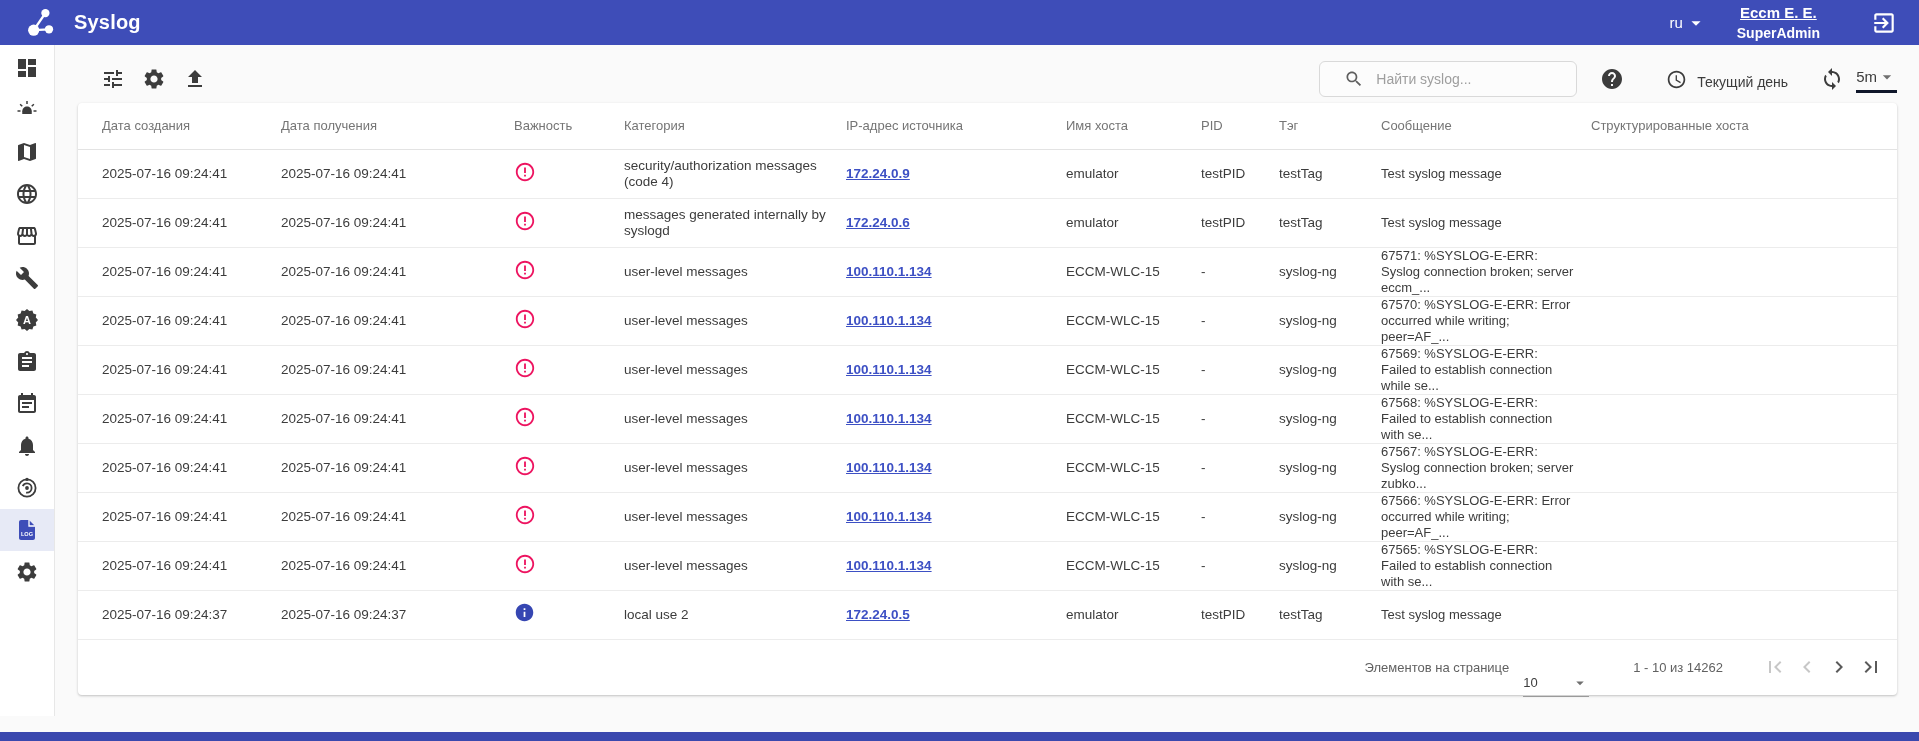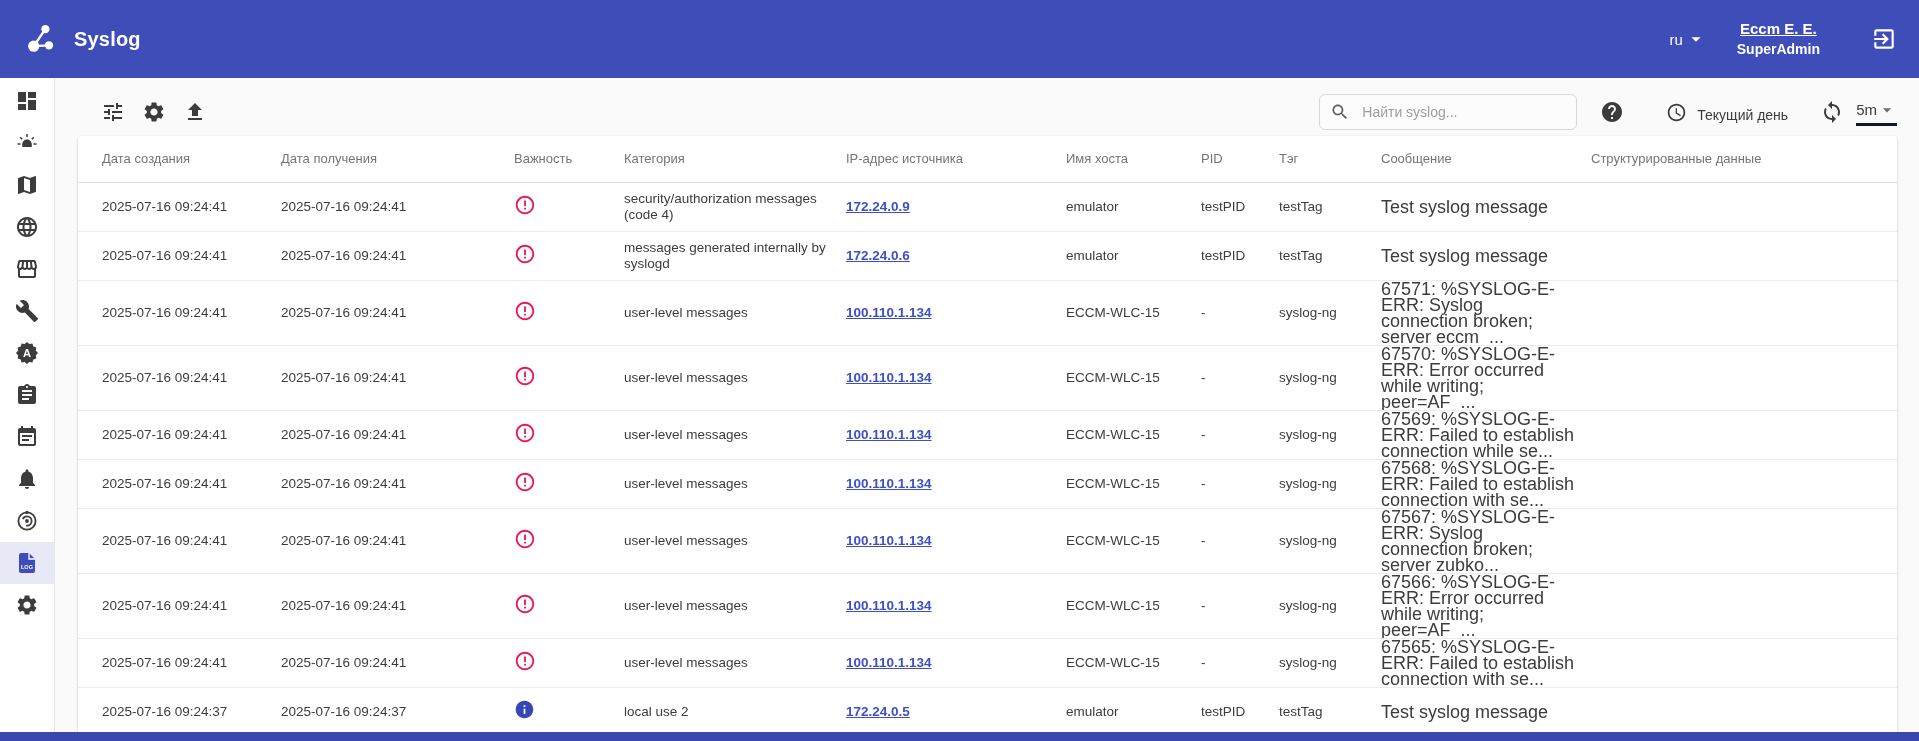--- a/index.html
+++ b/index.html
@@ -1,20 +1,20 @@
 <!DOCTYPE html>
 <html><head>
 <meta charset="utf-8">
 <style>
   * { box-sizing: border-box; }
   html,body { width:1919px; height:741px; margin:0; overflow:hidden;
     font-family:"Liberation Sans", sans-serif; background:#fafafa; }
 
   
-  .appbar { height:78px; background:#3e4db8; color:#fff; display:flex; align-items:center;
+  .appbar { height:45px; background:#3e4db8; color:#fff; display:flex; align-items:center;
     padding:0 22px; }
   .logo { width:36px; height:36px; flex:0 0 auto; }
   .appbar-title { font-size:20px; font-weight:bold; margin-left:16px; letter-spacing:.2px; }
   .appbar-spacer { flex:1; }
   .lang { display:flex; align-items:center; font-size:15px; margin-right:30px; cursor:pointer;justify-content:space-between; }
   .lang svg { width:22px; height:22px; fill:#fff; margin-left:2px; }
   .userblock { text-align:center; margin-right:51px; line-height:1.25; }
   .userblock a { color:#fff; font-size:15px; font-weight:bold; text-decoration:underline; }
   .userblock .role { font-size:14px; font-weight:bold; margin-top:2px; }
   .logout { width:26px; height:26px; cursor:pointer; }
@@ -30,21 +30,21 @@
 
   .main { flex:1; padding:14px 22px 0 23px; }
 
   
   .toolbar { display:flex; align-items:center; height:40px; margin-bottom:4px; }
   .tb-left { display:flex; gap:17px; margin-left:23px; }
   .icon-btn { width:24px; height:24px; color:#3c3c3c; cursor:pointer; }
   .icon-btn svg { width:24px; height:24px; fill:currentColor; }
   .tb-right { margin-left:auto; display:flex; align-items:center; }
   .search { width:258px; height:36px; border:1px solid #d9d9d9; border-radius:6px;
-    display:flex; align-items:center; padding:0 10px; background:#fcfcfc; }
+    display:flex; align-items:center; padding:0 24px; background:#fcfcfc; }
   .search svg { width:20px; height:20px; fill:#5f5f5f; flex:0 0 auto; }
   .search input { border:none; outline:none; background:transparent; margin-left:10px;
     font-size:14px; color:#3c3c3c; width:200px; font-family:"Liberation Sans",sans-serif; }
   .search input::placeholder { color:#9e9e9e; }
   .help-btn { margin-left:23px; }
   .time-range { display:flex; align-items:flex-end; margin-left:42px; cursor:pointer; }
   .time-range svg { width:21px; height:21px; fill:#3c3c3c; }
   .time-range span { font-size:14px; color:#3c3c3c; margin-left:10px; }
   .refresh-btn { margin-left:32px; }
   .interval { display:flex; align-items:center; margin-left:12px; padding:1px 0 3px;
@@ -56,21 +56,21 @@
   .card { background:#fff; border-radius:4px;
     box-shadow:0 1px 3px rgba(0,0,0,.14), 0 1px 2px rgba(0,0,0,.10); }
   table { width:100%; border-collapse:collapse; table-layout:fixed; }
   th { text-align:left; font-weight:normal; font-size:13px; color:#757575; height:46px;
     padding:0 16px 0 0; border-bottom:1px solid #e3e3e3; }
   td { font-size:13.5px; color:#3c3c3c; height:49px; padding:0 16px 0 0; vertical-align:middle;
     line-height:16px; border-bottom:1px solid #ececec; overflow:hidden; }
   th:first-child, td:first-child { padding-left:24px; }
   .sev { display:inline-flex; width:22px; height:22px; }
   a.ip-link { color:#3d50c4; font-weight:bold; text-decoration:underline; font-size:13.5px; }
-  td.msg { font-size:18px; }
+  td.msg { font-size:13px; }
 
   
   .pagination { display:flex; align-items:center; justify-content:flex-end; height:55px;
     padding-right:10px; font-size:13px; color:#616161; }
   .pp-label { margin-right:14px; }
   .pp-select { display:flex; align-items:center; justify-content:space-between; width:66px;
     border-bottom:1px solid #9a9a9a; padding-bottom:4px; color:#3c3c3c; margin-right:44px;
     cursor:pointer;margin-top:36px; }
   .pp-select svg { width:18px; height:18px; fill:#6f6f6f; }
   .pp-range { margin-right:36px; }
@@ -267,21 +267,21 @@
             <tr>
               <th>Дата создания</th>
               <th>Дата получения</th>
               <th>Важность</th>
               <th>Категория</th>
               <th>IP-адрес источника</th>
               <th>Имя хоста</th>
               <th>PID</th>
               <th>Тэг</th>
               <th>Сообщение</th>
-              <th>Структурированные данные</th>
+              <th>Структурированные хоста</th>
             </tr>
           </thead>
         <tbody>
             <tr>
               <td>2025-07-16 09:24:41</td>
               <td>2025-07-16 09:24:41</td>
               <td><span class="sev">
                   <svg viewBox="0 0 24 24" width="22" height="22" fill="#ed1460">
                     <path d="M11 15h2v2h-2zm0-8h2v6h-2zm.99-5C6.47 2 2 6.48 2 12s4.47 10 9.99 10C17.52 22 22 17.52 22 12S17.52 2 11.99 2zM12 20c-4.42 0-8-3.58-8-8s3.58-8 8-8 8 3.58 8 8-3.58 8-8 8z"></path>
                   </svg>

